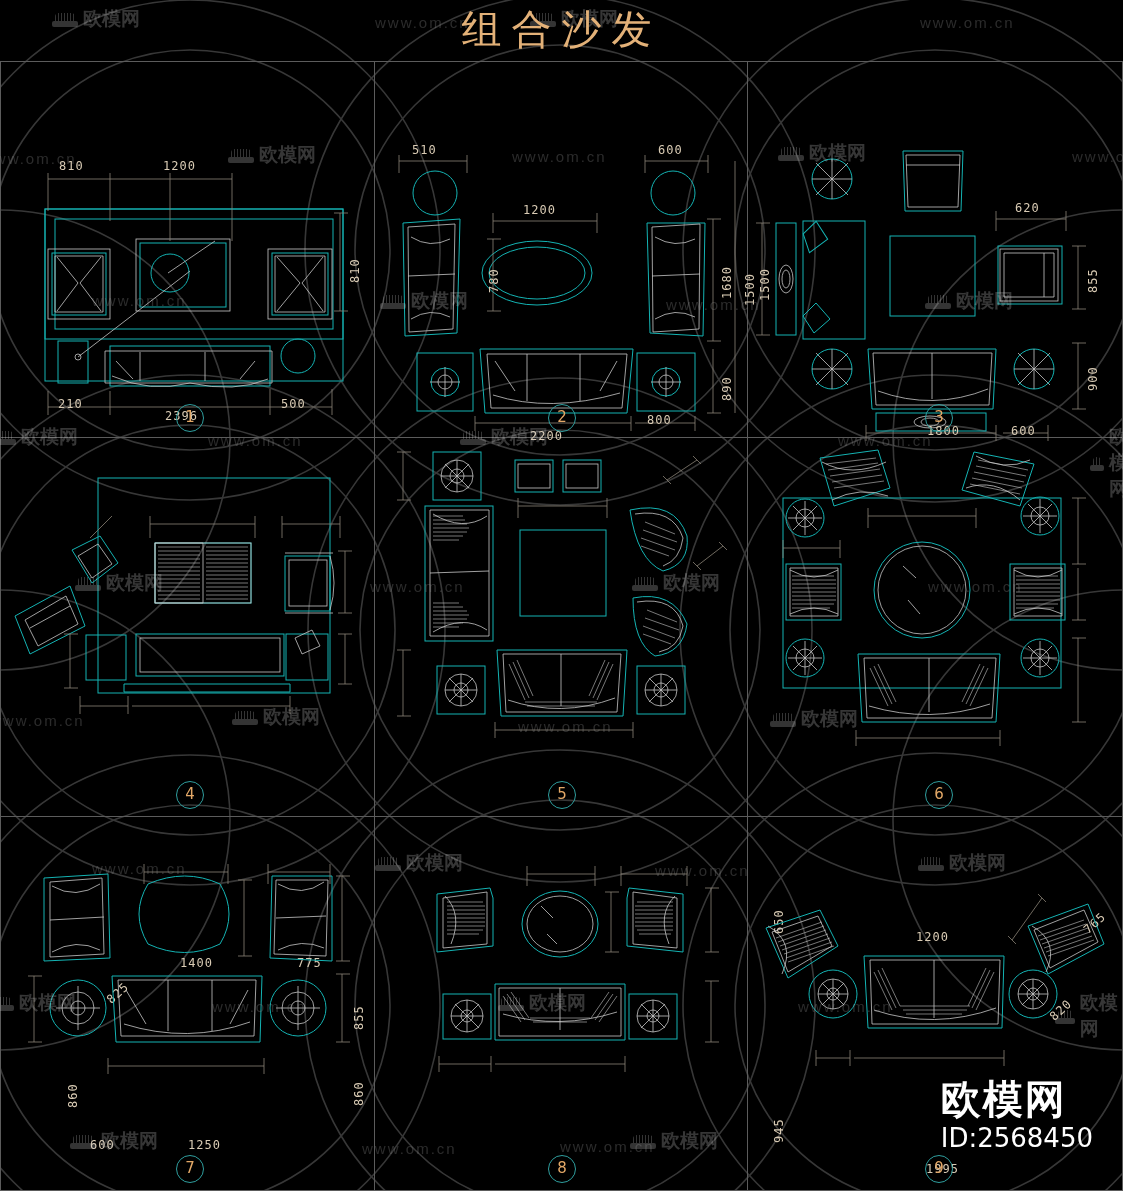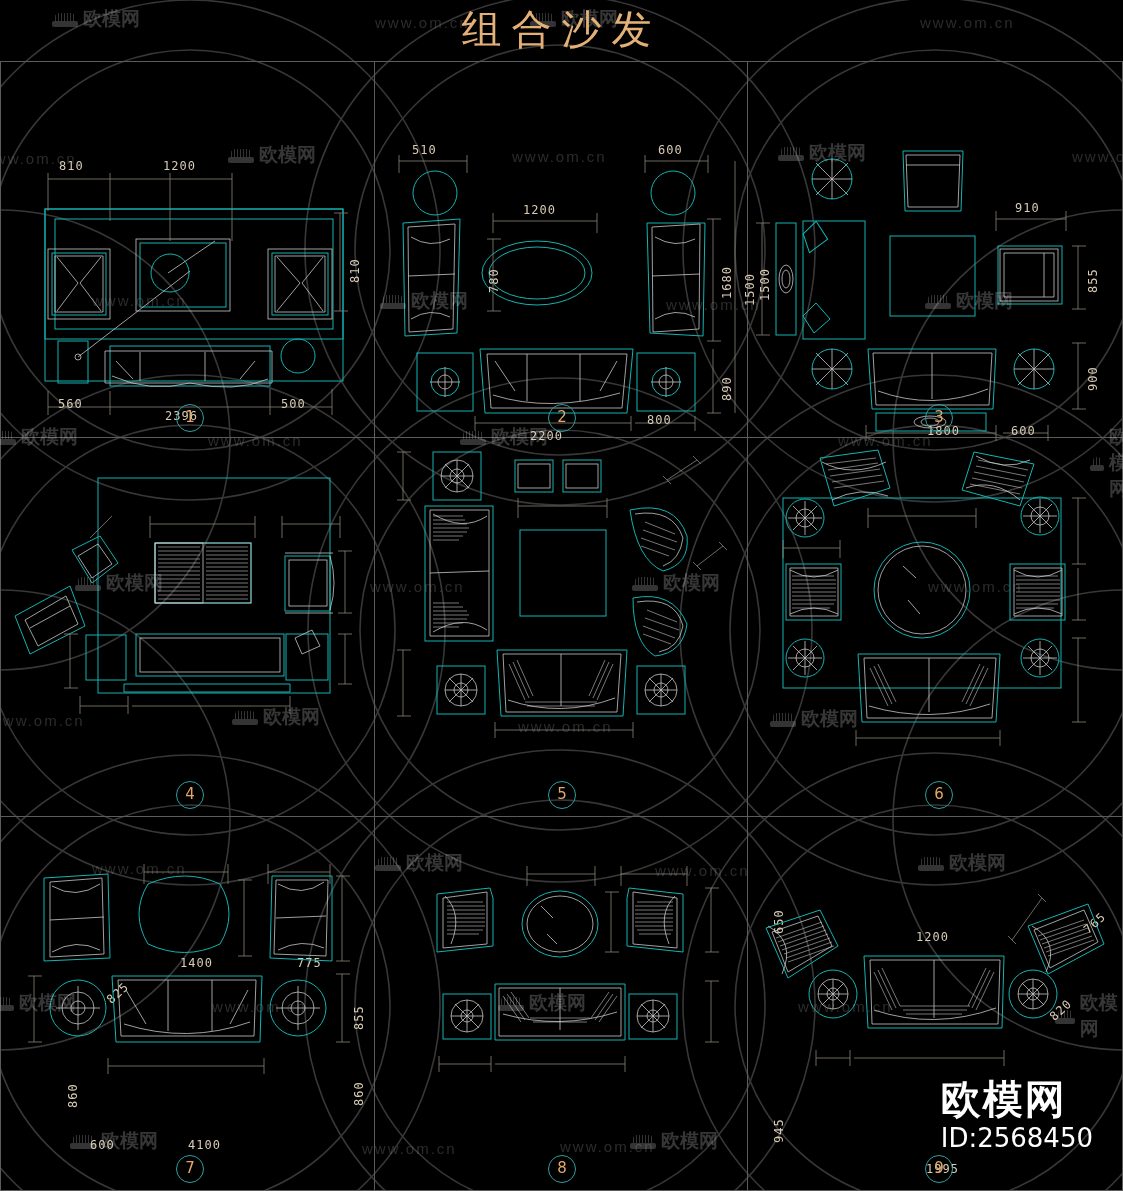--- a/index.html
+++ b/index.html
@@ -132,21 +132,21 @@
         <path d="M48,118 L110,118 M110,118 L170,118 M170,118 L232,118"></path>
         <path d="M48,112 L48,150 M110,112 L110,160 M170,112 L170,180 M232,112 L232,180"></path>
         <path d="M340,152 L340,250 M334,152 L348,152 M334,250 L348,250"></path>
         <path d="M48,346 L110,346 M110,346 L270,346 M270,346 L332,346"></path>
         <path d="M48,330 L48,354 M110,330 L110,354 M270,328 L270,354 M332,328 L332,354"></path>
       </g>
     </svg>
     <div class="dim" style="left:59px;top:98px">810</div>
     <div class="dim" style="left:163px;top:98px">1200</div>
     <div class="dim v" style="left:348px;top:222px">810</div>
-    <div class="dim" style="left:58px;top:336px">560</div>
+    <div class="dim" style="left:58px;top:336px">210</div>
     <div class="dim" style="left:165px;top:348px">2396</div>
     <div class="dim" style="left:281px;top:336px">500</div>
   </div>
   <div class="pnum" style="left:176px;top:404px">1</div>
 
   <div class="panel" style="left:375px;top:61px;width:372px;height:376px">
     <svg width="372" height="376">
       <g fill="none" stroke="#14b3b3" stroke-width="1">
         <circle cx="60" cy="132" r="22"></circle>
         <path d="M28,162 L85,158 L82,272 L30,275 Z"></path>
@@ -236,21 +236,21 @@
       <g stroke="#8a8376" stroke-width="0.8" fill="none">
         <path d="M14,162 L14,274 M8,162 L22,162 M8,274 L22,274"></path>
         <path d="M248,158 L318,158 M248,150 L248,170 M318,150 L318,170"></path>
         <path d="M330,185 L330,248 M324,185 L338,185 M324,248 L338,248"></path>
         <path d="M330,282 L330,348 M324,282 L338,282 M324,348 L338,348"></path>
         <path d="M118,372 L248,372 M255,372 L300,372"></path>
         <path d="M118,364 L118,380 M248,364 L248,380 M300,364 L300,380"></path>
       </g>
     </svg>
     <div class="dim v" style="left:10px;top:240px">1500</div>
-    <div class="dim" style="left:267px;top:140px">910</div>
+    <div class="dim" style="left:267px;top:140px">620</div>
     <div class="dim v" style="left:338px;top:232px">855</div>
     <div class="dim v" style="left:338px;top:330px">900</div>
     <div class="dim" style="left:179px;top:363px">1800</div>
     <div class="dim" style="left:263px;top:363px">600</div>
   </div>
   <div class="pnum" style="left:925px;top:404px">3</div>
 
   <div class="panel" style="left:0;top:438px;width:374px;height:378px">
     <svg width="374" height="378">
       <g fill="none" stroke="#14b3b3" stroke-width="1">
@@ -291,21 +291,21 @@
         <path d="M80,258 L80,276 M128,258 L128,276 M290,258 L290,276"></path>
       </g>
     </svg>
     <div class="dim" style="left:180px;top:518px">1400</div>
     <div class="dim" style="left:297px;top:518px">775</div>
     <div class="dim r45" style="left:104px;top:558px">825</div>
     <div class="dim v" style="left:352px;top:592px">855</div>
     <div class="dim v" style="left:352px;top:668px">860</div>
     <div class="dim v" style="left:66px;top:670px">860</div>
     <div class="dim" style="left:90px;top:700px">600</div>
-    <div class="dim" style="left:188px;top:700px">4100</div>
+    <div class="dim" style="left:188px;top:700px">1250</div>
   </div>
   <div class="pnum" style="left:176px;top:781px">4</div>
 
   <div class="panel" style="left:375px;top:438px;width:372px;height:378px">
     <svg width="372" height="378">
       <g fill="none" stroke="#14b3b3" stroke-width="1">
         <rect x="58" y="14" width="48" height="48"></rect>
         <rect x="140" y="22" width="38" height="32"></rect>
         <rect x="188" y="22" width="38" height="32"></rect>
         <rect x="50" y="68" width="68" height="135"></rect>

